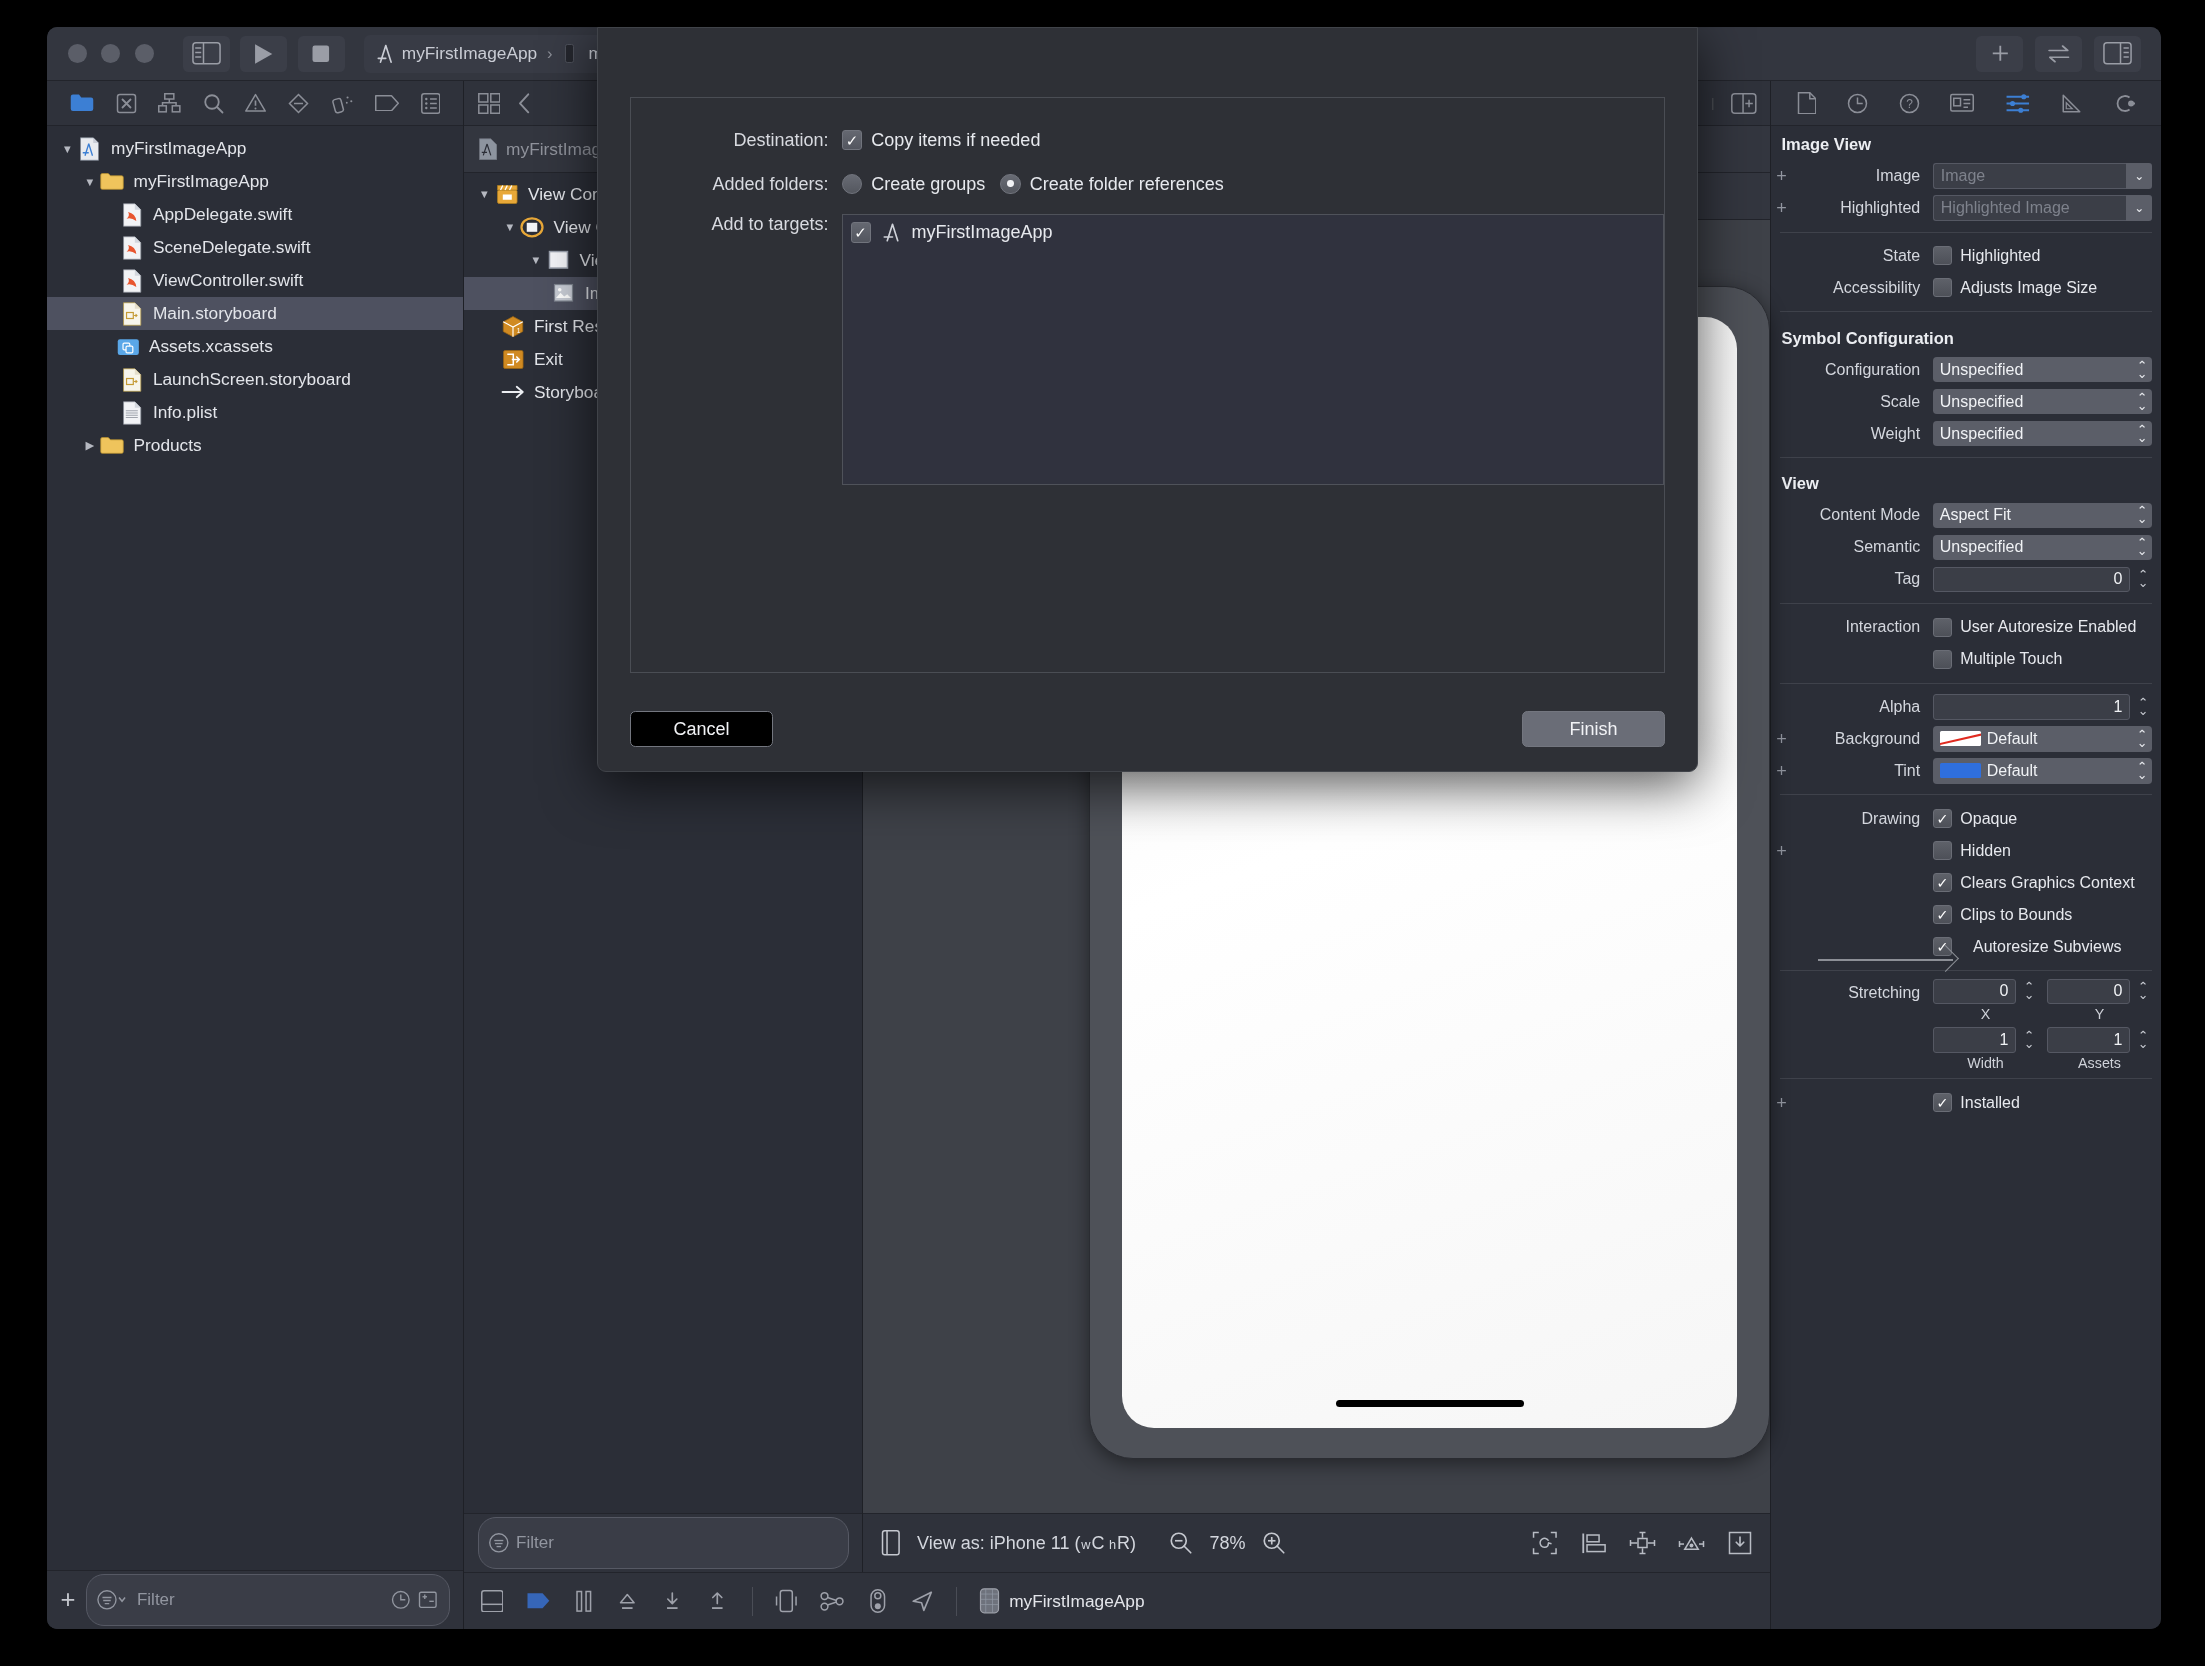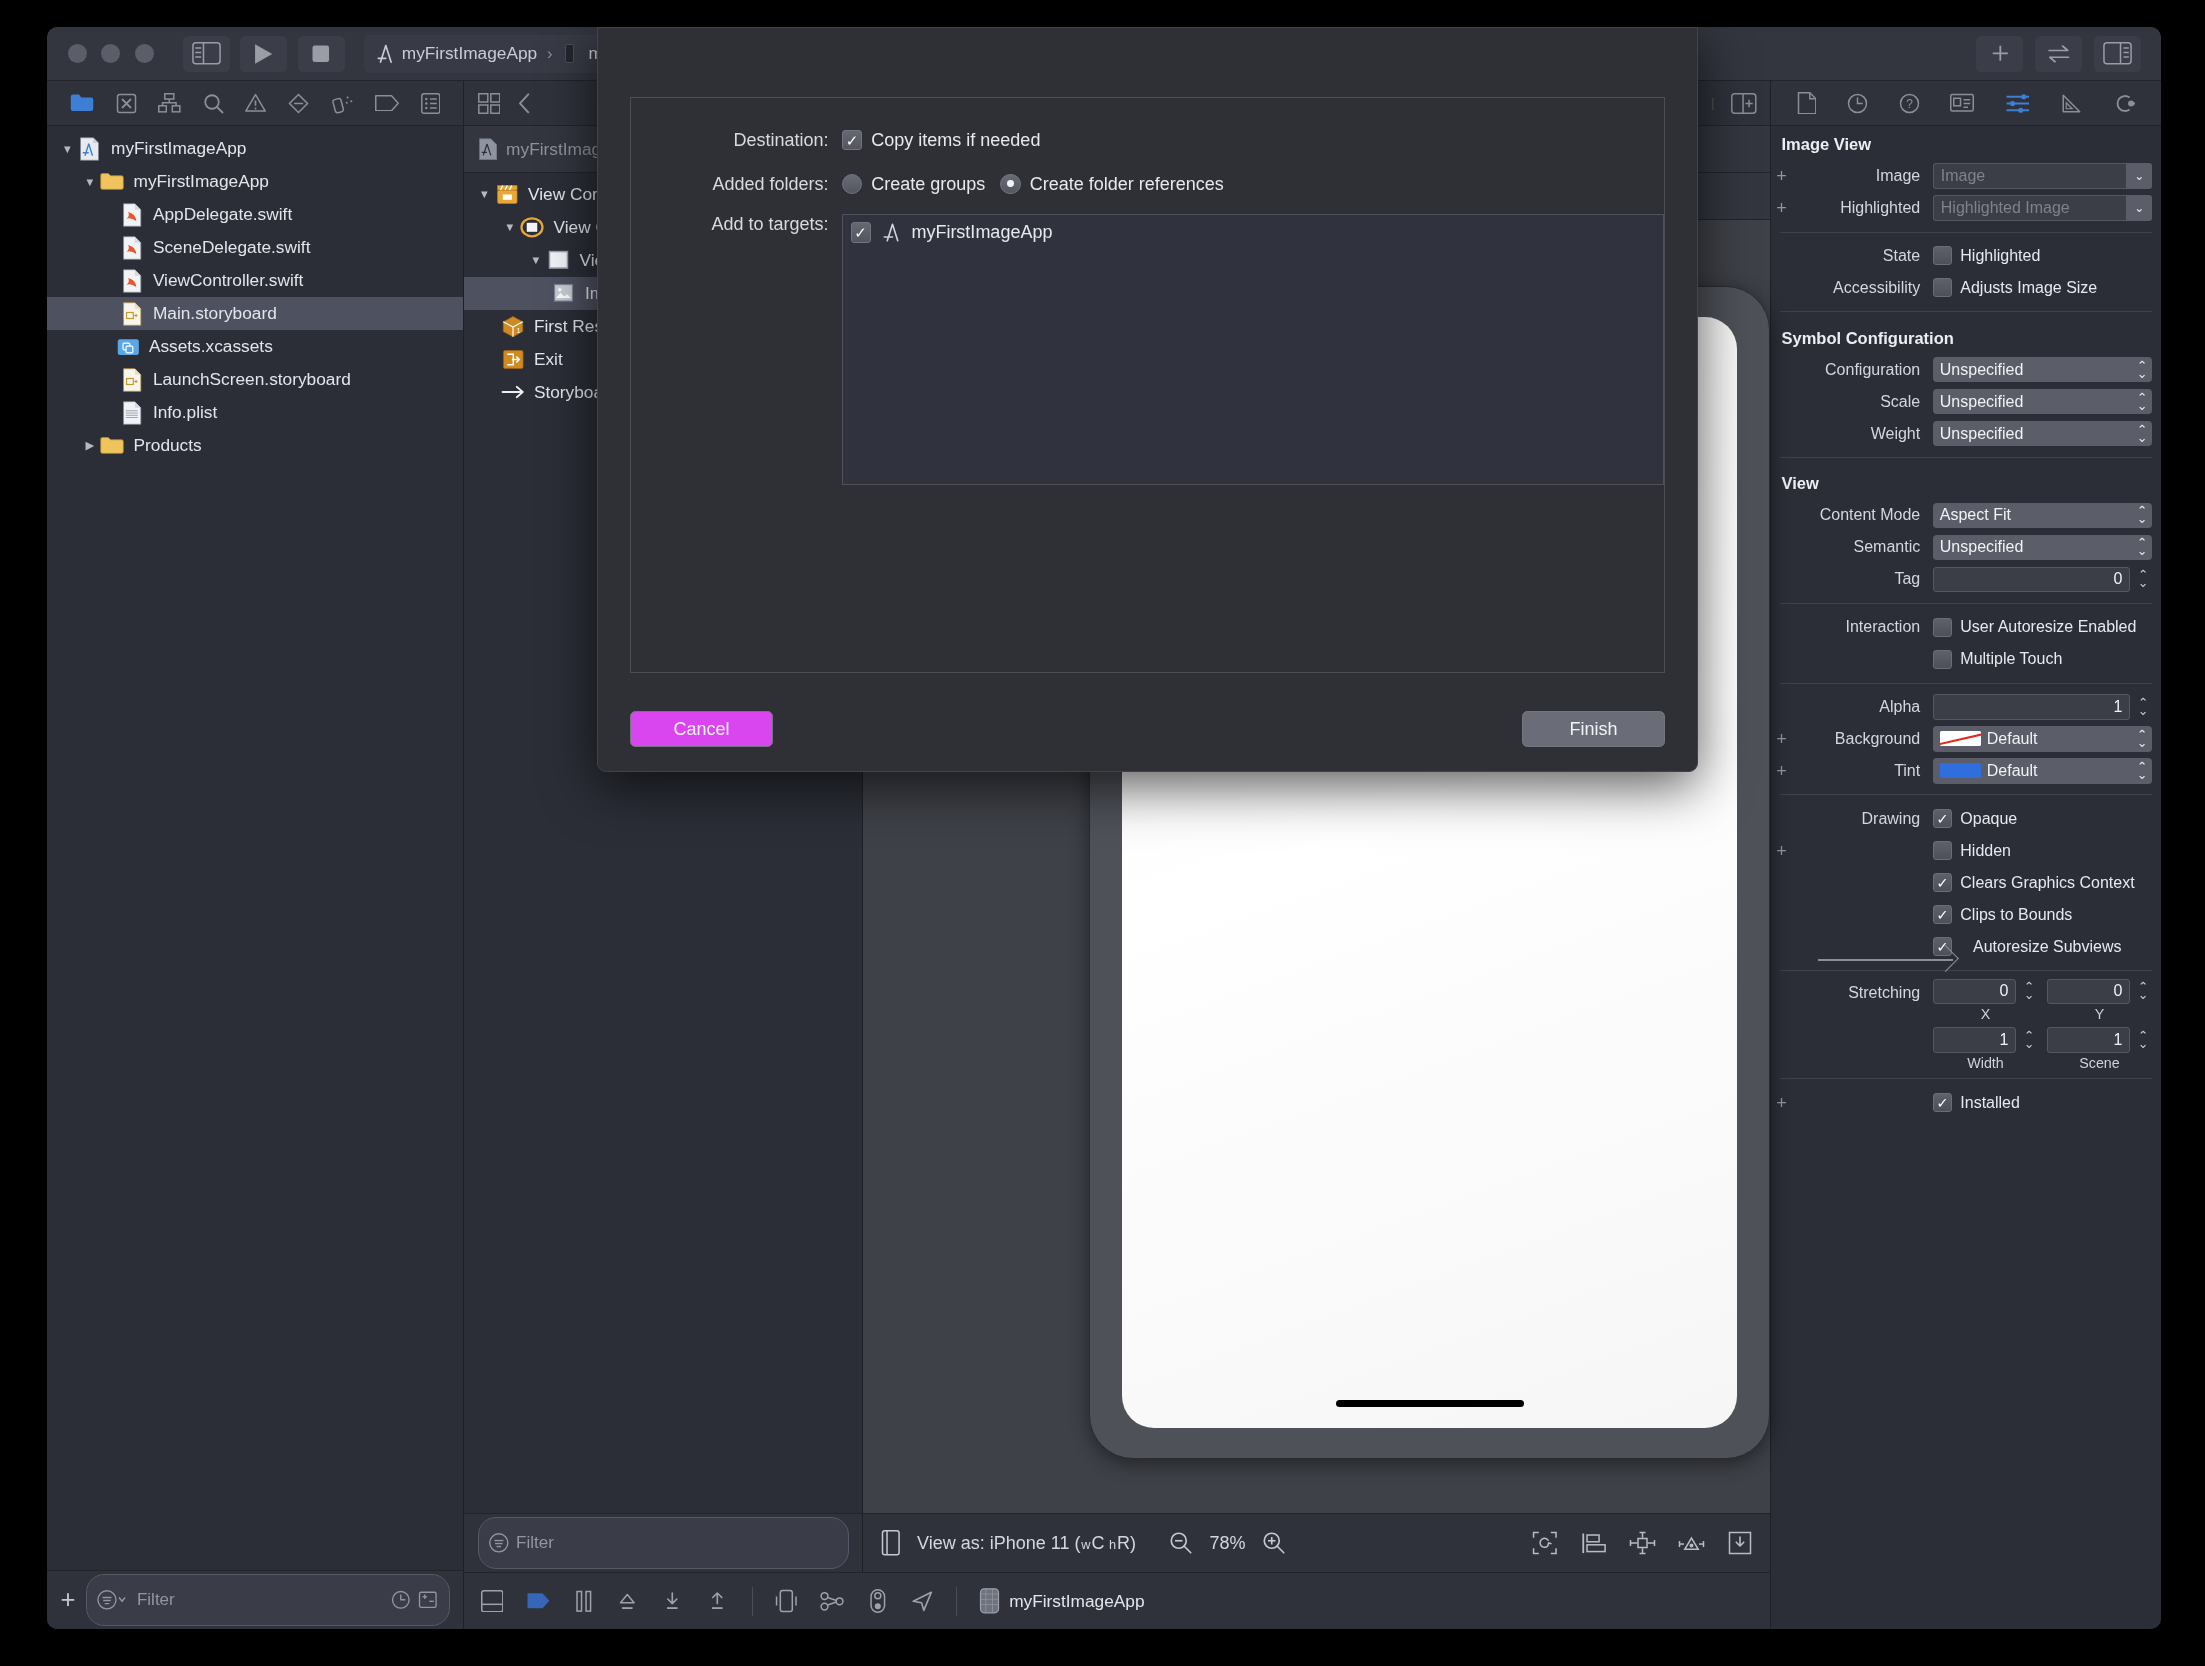--- a/index.html
+++ b/index.html
@@ -258,21 +258,21 @@
     flex: 1; height: 271px; background: #30323e;
     border: 0.8px solid #4f525a; padding: 6px;
   }
   .target-item { display: flex; align-items: center; gap: 8.3px; padding: 1.5px; }
   .sheet-footer {
     position: absolute; left: 32px; right: 32px; bottom: 24px;
     display: flex; align-items: center;
   }
   .sbtn {
     min-width: 143px; height: 36px; border-radius: 5.3px;
-    background: #d946ef; color: #f2f3f6; font-size: 18px;
+    background: #000000; color: #f2f3f6; font-size: 18px;
     display: flex; align-items: center; justify-content: center;
     border: 0.8px solid #73767f;
   }
   .sbtn.primary { background: #6a6d77; }
   .spacer { flex: 1; }
   svg { display: block; }
 </style>
 </head>
 <body>
 
@@ -1229,21 +1229,21 @@
               <span class="pair-caption">Width</span>
             </div>
             <div class="pair">
               <div class="pair-row">
                 <span class="textfield">1</span>
                 <span class="stepbtn">
                     <span>⌃</span>
                     <span>⌄</span>
                   </span>
               </div>
-              <span class="pair-caption">Scene</span>
+              <span class="pair-caption">Assets</span>
             </div>
           </div>
         </div>
 
         <div class="hr"></div>
 
         <div class="irow">
           <span class="plus">+</span>
           <span class="lbl"></span>
           <span class="ctl" style="gap:8.3px">

